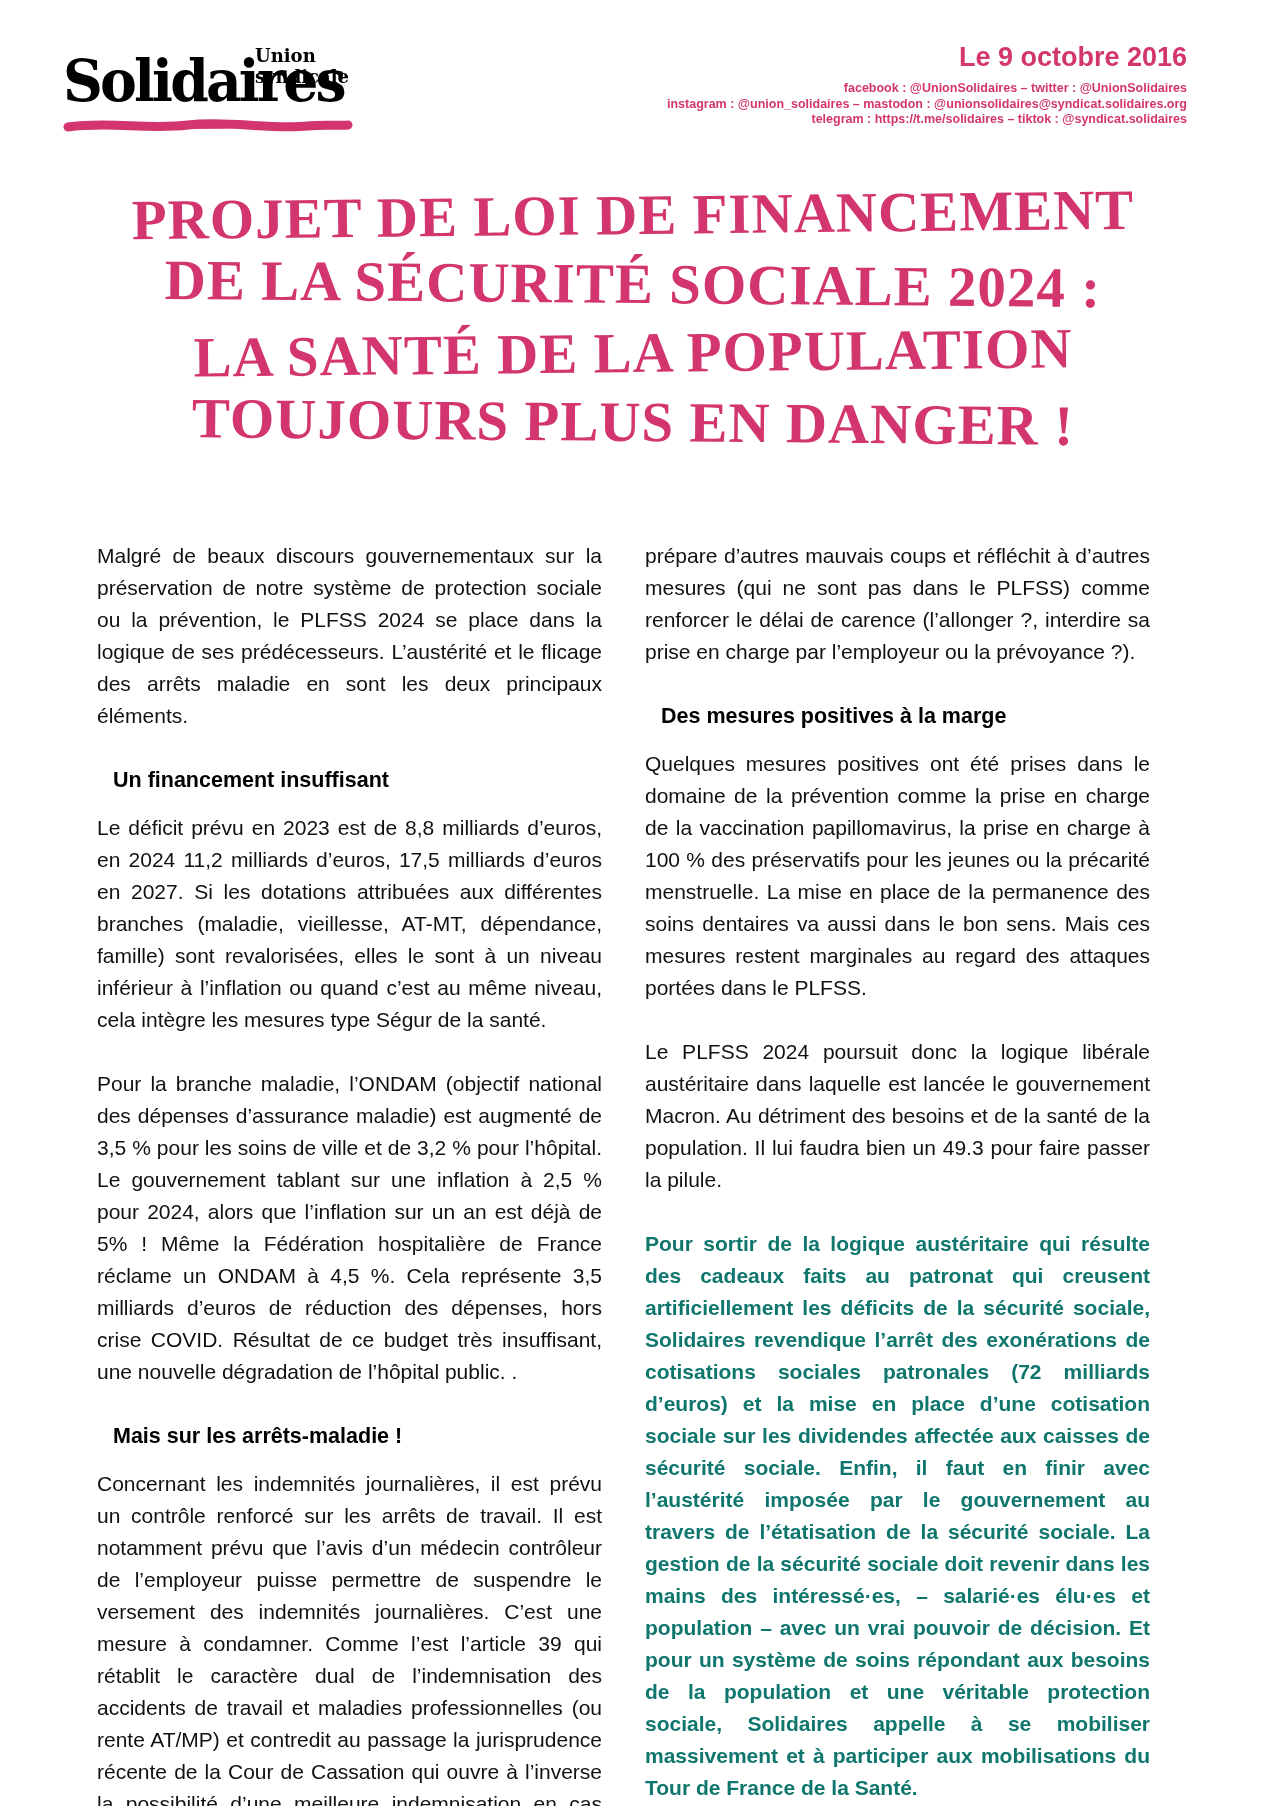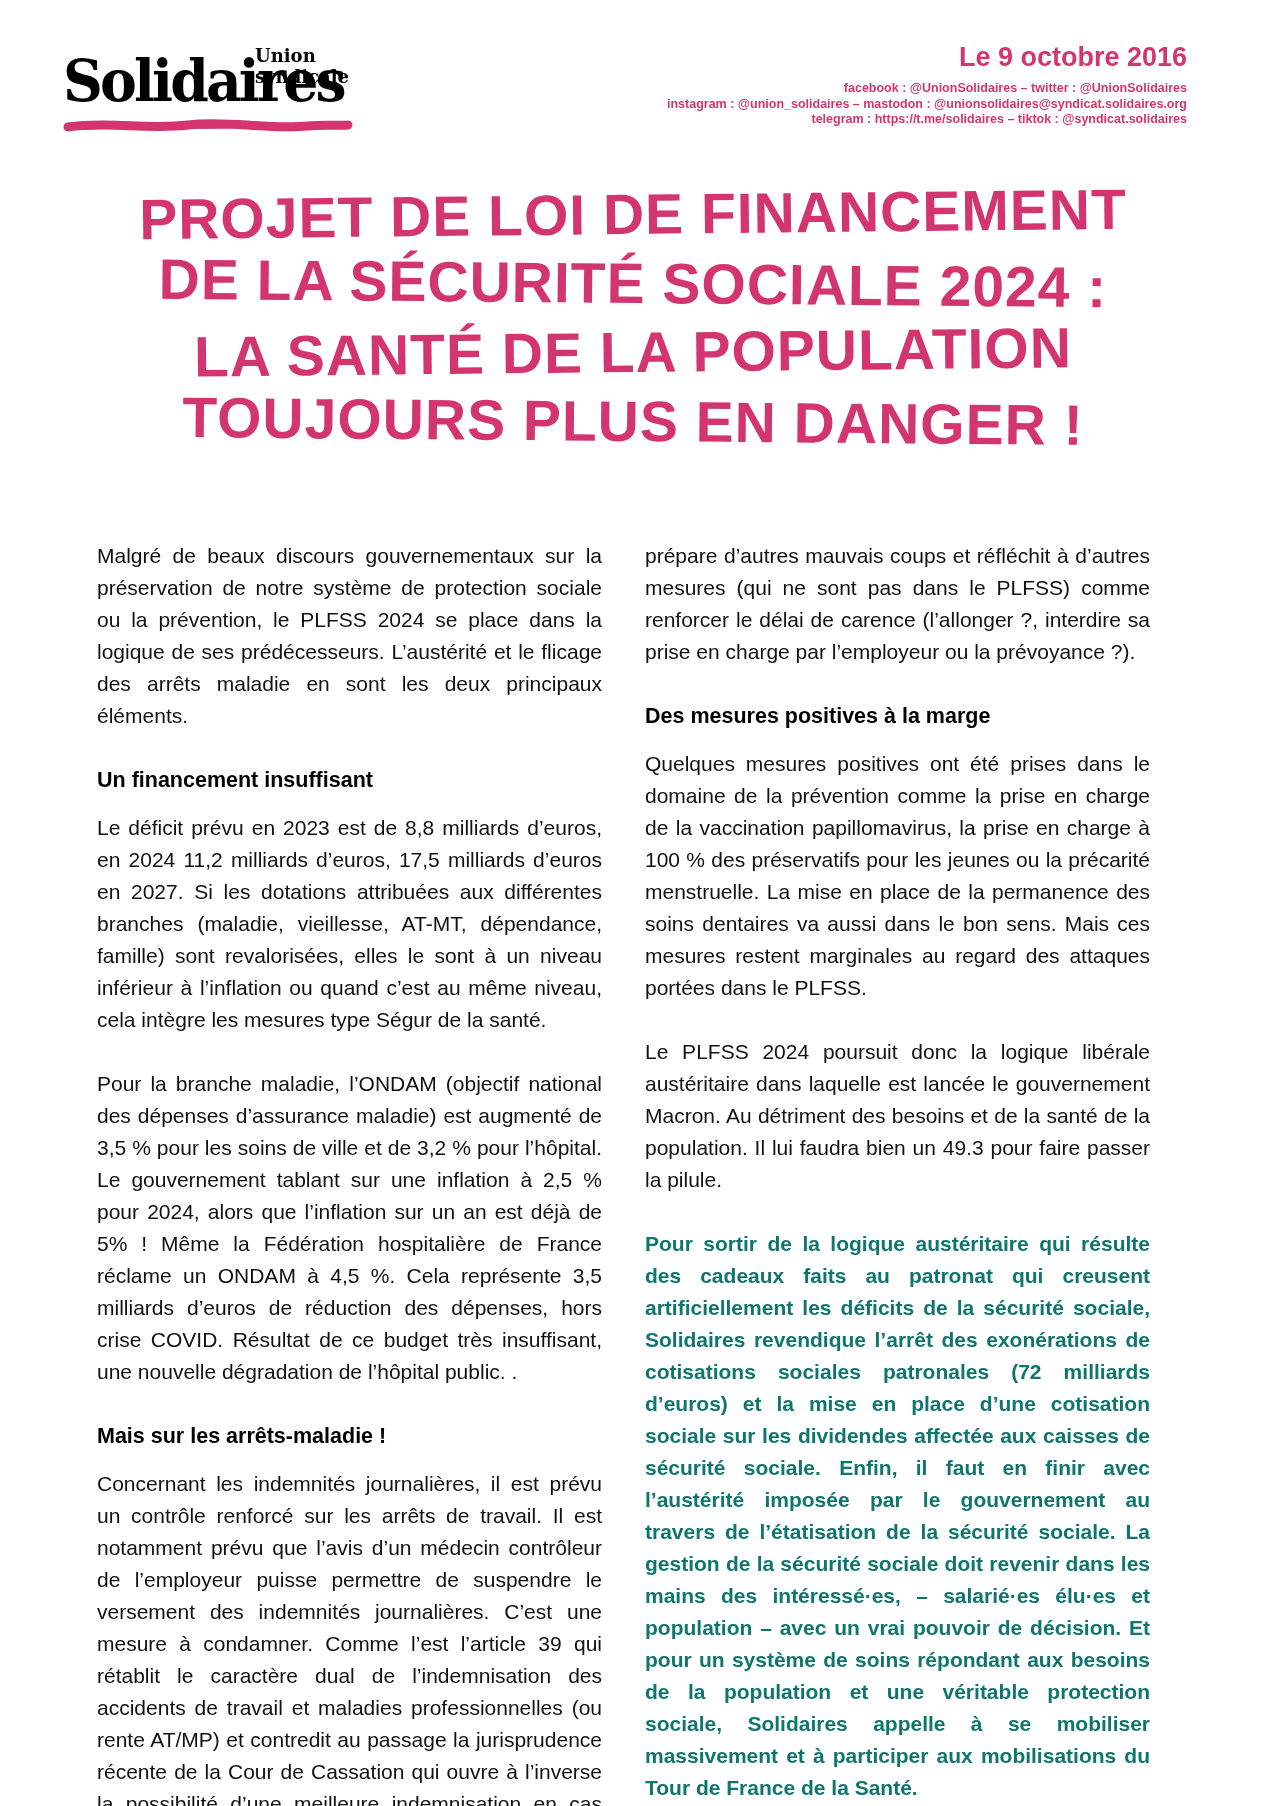--- a/index.html
+++ b/index.html
@@ -24,37 +24,37 @@
     transform:scaleX(0.97); transform-origin:left;
   }
   .logo-underline { position:absolute; left:0; top:80px; width:290px; height:20px; }
 
   .date-block { position:absolute; right:79px; top:42px; text-align:right; }
   .date-line { font-size:27px; font-weight:bold; line-height:31px; }
   .social { margin-top:8px; }
   .social-line { font-size:12.5px; font-weight:bold; line-height:15.5px; }
 
   
-  .title-block { position:absolute; left:0; top:180px; width:100%; text-align:center; }
+  .title-block { position:absolute; left:0; top:180px; width:100%; text-align:center;font-family:Liberation Serif, serif; }
   .title-line {
     font-size:57px; line-height:69px; font-weight:800;
     letter-spacing:1px; transform:rotate(-0.6deg);
   }
   .title-line:nth-child(even) { transform:rotate(0.5deg); }
 
   
   .content { position:absolute; left:97px; top:524px; width:1053px; display:flex; gap:43px; }
   .col { width:505px; }
   .para {
     margin:16px 0 32px 0; font-size:21px; line-height:32px;
     text-align:justify; color:#111111; hyphens:auto; -webkit-hyphens:auto;
   }
   .para.bold { font-weight:bold; color:#0f766e; }
   .heading {
-    margin:0; font-size:21.5px; line-height:32px;
+    margin:16px; font-size:21.5px; line-height:32px;
     font-weight:bold; color:#000; text-align:left;
   }
 </style>
 </head>
 <body>
 
 <div class="page">
 
   <div class="logo">
     <div class="logo-sub">Union

